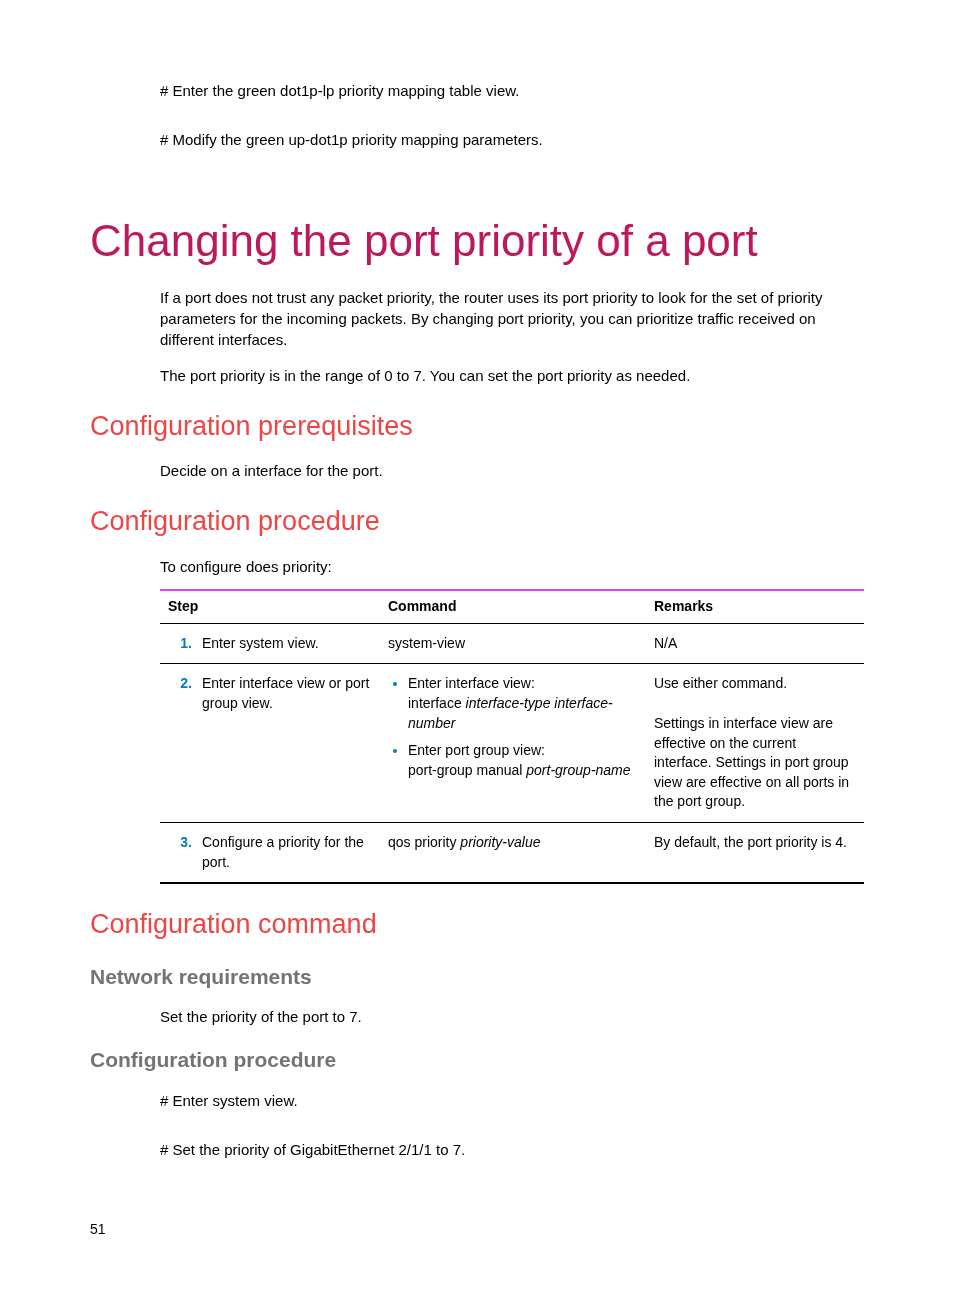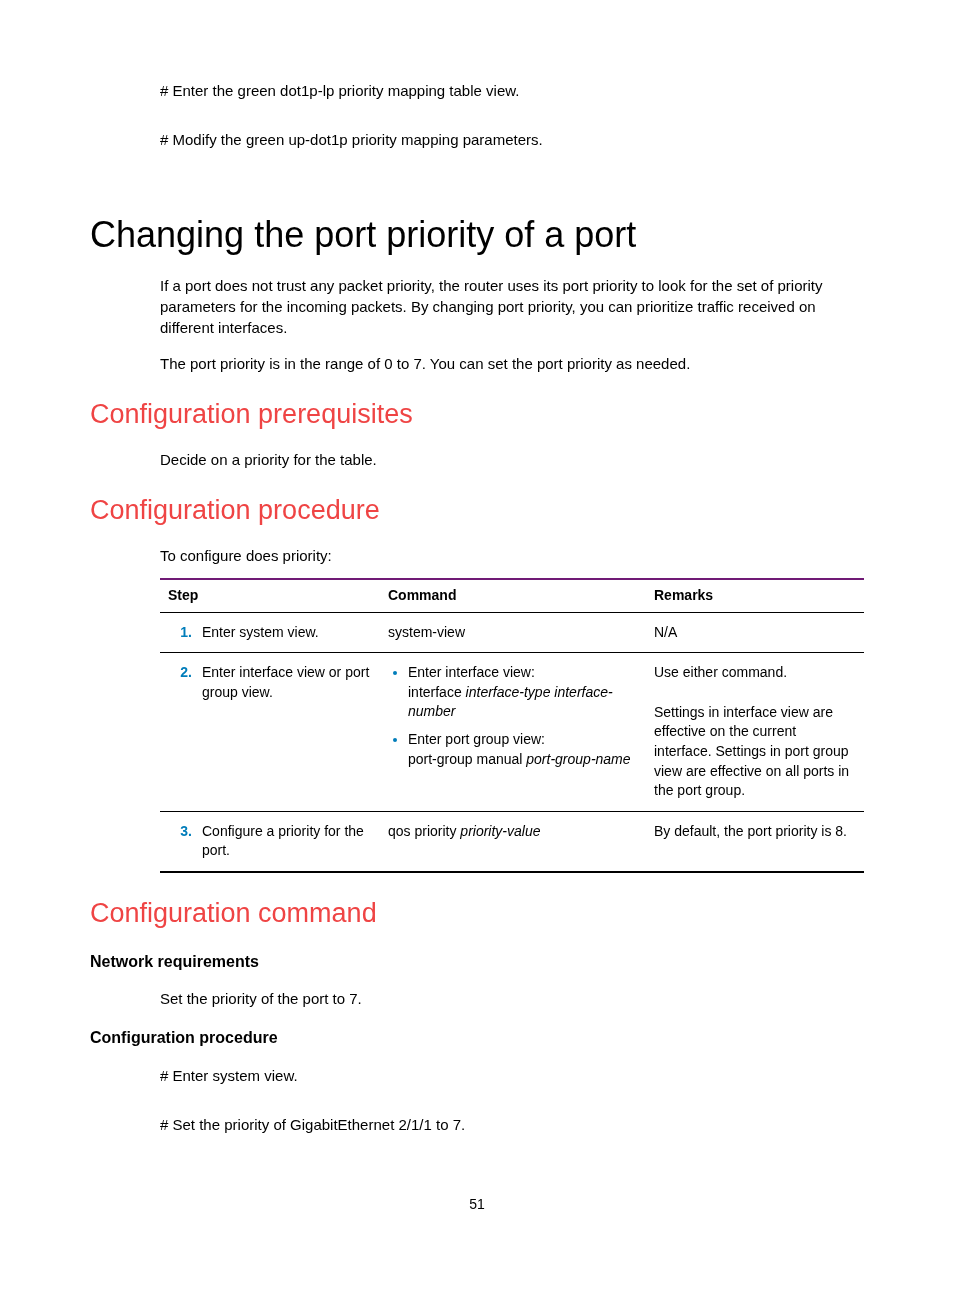--- a/index.html
+++ b/index.html
@@ -11,54 +11,54 @@
     width: 954px;
     box-sizing: border-box;
     line-height: 1.4;
   }
   .para {
     margin: 0 0 28px 70px;
   }
   h1 {
     font-family: "Segoe UI Light", "Helvetica Neue", Arial, sans-serif;
     font-weight: 300;
-    font-size: 36px;
-    color: #000000;
+    font-size: 44px;
+    color: #be185d;
     margin: 60px 0 10px 0;
   }
   h2 {
     font-family: "Segoe UI Light", "Helvetica Neue", Arial, sans-serif;
     font-weight: 300;
     font-size: 27px;
     color: #ef4444;
     margin: 22px 0 8px 0;
   }
   h3 {
     font-family: Arial, sans-serif;
     font-weight: bold;
-    font-size: 16px;
-    color: #000000;
+    font-size: 21px;
+    color: #737373;
     margin: 18px 0 8px 0;
   }
   .body-indent {
     margin-left: 70px;
     margin-bottom: 12px;
   }
   table {
     border-collapse: collapse;
     width: calc(100% - 70px);
     margin-left: 70px;
     margin-top: 8px;
     margin-bottom: 20px;
     font-size: 14px;
   }
   th {
     text-align: left;
     font-weight: bold;
-    border-top: 2px solid #701a75;
+    border-top: 2px solid #d946ef;
     border-bottom: 1.5px solid #000;
     padding: 6px 8px;
   }
   td {
     vertical-align: top;
     padding: 10px 8px;
     border-bottom: 1px solid #000;
   }
   tr.last td {
     border-bottom: 2px solid #000;
@@ -83,41 +83,40 @@
   }
   ul.cmd-list li {
     margin-bottom: 8px;
   }
   ul.cmd-list li::marker {
     color: #007dba;
   }
   .bold { font-weight: normal; }
   .italic { font-style: italic; }
   .page-num {
-    text-align: center;
     margin-top: 60px;
     font-size: 14px;
   }
 </style>
 </head>
 <body>
 
 <p class="para">
   <span># Enter the green </span><span class="bold">dot1p-lp</span><span> priority mapping table view.</span>
 </p>
 <p class="para">
   <span># Modify the green </span><span class="bold">up-dot1p</span><span> priority mapping parameters.</span>
 </p>
 
 <h1>Changing the port priority of a port</h1>
 <p class="body-indent">If a port does not trust any packet priority, the router uses its port priority to look for the set of priority parameters for the incoming packets. By changing port priority, you can prioritize traffic received on different interfaces.</p>
 <p class="body-indent">The port priority is in the range of 0 to 7. You can set the port priority as needed.</p>
 
 <h2>Configuration prerequisites</h2>
-<p class="body-indent">Decide on a priority for the table.</p>
+<p class="body-indent">Decide on a interface for the port.</p>
 
 <h2>Configuration procedure</h2>
 <p class="body-indent">To configure does priority:</p>
 
 <table>
   <thead>
     <tr>
       <th colspan="2">Step</th>
       <th>Command</th>
       <th>Remarks</th>
@@ -149,21 +148,21 @@
         <div style="margin-bottom:20px;">Use either command.</div>
         <div>Settings in interface view are effective on the current interface. Settings in port group view are effective on all ports in the port group.</div>
       </td>
     </tr>
     <tr class="last">
       <td class="stepnum">3.</td>
       <td class="stepdesc">Configure a priority for the port.</td>
       <td class="cmd">
         <span class="bold">qos priority</span><span class="italic"> priority-value</span>
       </td>
-      <td>By default, the port priority is 8.</td>
+      <td>By default, the port priority is 4.</td>
     </tr>
   </tbody>
 </table>
 
 <h2>Configuration command</h2>
 
 <h3>Network requirements</h3>
 <p class="body-indent">Set the priority of the port to 7.</p>
 
 <h3>Configuration procedure</h3>

